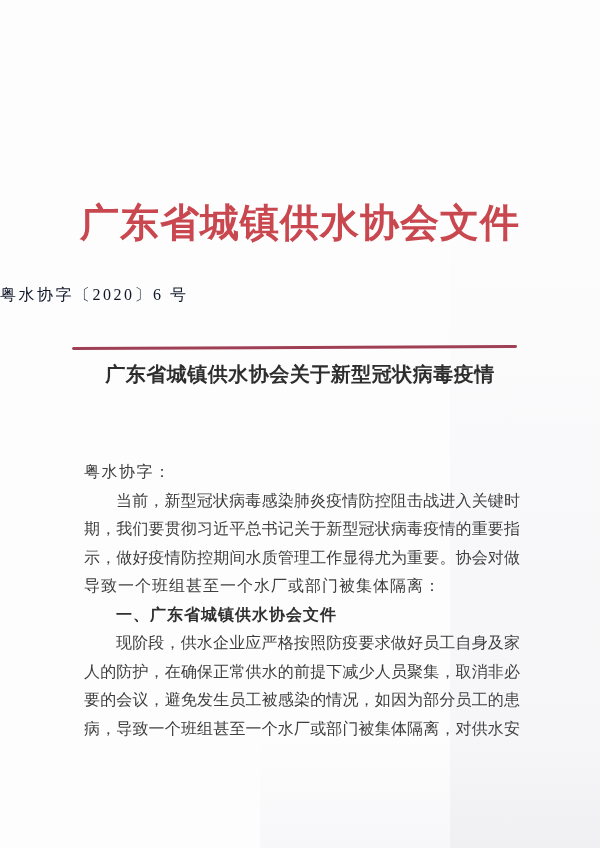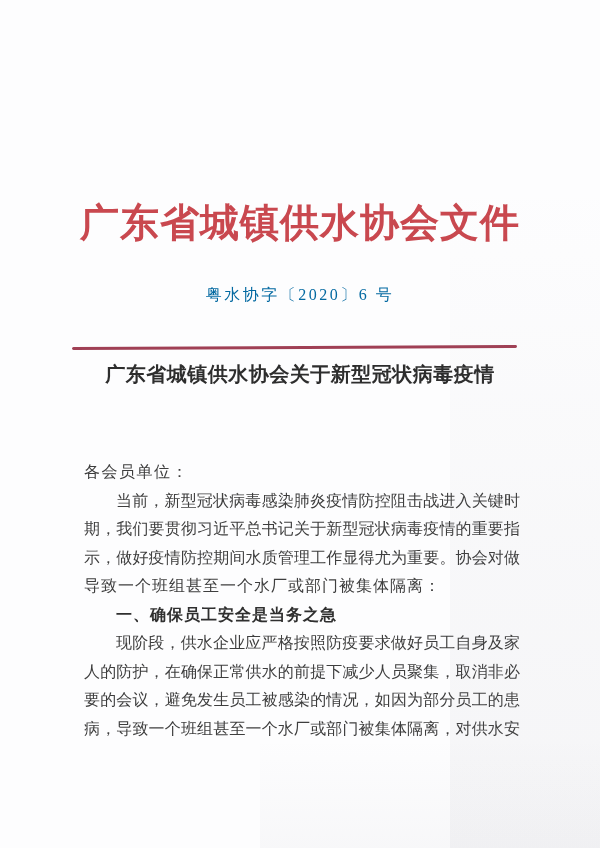--- a/index.html
+++ b/index.html
@@ -52,25 +52,24 @@
     letter-spacing: 1px;
     color: #c9484f;
     font-family: "Liberation Serif", "DejaVu Serif", serif;
   }
 
   .issue-no {
     position: absolute;
     top: 284px;
     left: 0;
     width: 100%;
-    text-align: center;
     font-size: 16px;
     line-height: 22px;
     letter-spacing: 2.5px;
-    color: #0369a1;
+    color: #0f172a;
   }
 
   .red-rule {
     position: absolute;
     top: 347px;
     left: 72px;
     width: 445px;
     height: 3px;
     background: #a04055;
     transform: rotate(-0.25deg);
@@ -133,28 +132,28 @@
   <div class="issue-no">粤水协字〔2020〕6 号</div>
 
   <div class="red-rule"></div>
 
   <div class="doc-title">
     <div>广东省城镇供水协会关于新型冠状病毒疫情</div>
   </div>
 
   <div class="body-block">
 
-    <div class="line salutation">各会员单位：</div>
+    <div class="line salutation">粤水协字：</div>
 
     <div class="line just indent">当前，新型冠状病毒感染肺炎疫情防控阻击战进入关键时</div>
     <div class="line just">期，我们要贯彻习近平总书记关于新型冠状病毒疫情的重要指</div>
     <div class="line just">示，做好疫情防控期间水质管理工作显得尤为重要。协会对做</div>
     <div class="line para-end">导致一个班组甚至一个水厂或部门被集体隔离：</div>
 
-    <div class="line section-heading indent">一、确保员工安全是当务之急</div>
+    <div class="line section-heading indent">一、广东省城镇供水协会文件</div>
 
     <div class="line just indent">现阶段，供水企业应严格按照防疫要求做好员工自身及家</div>
     <div class="line just">人的防护，在确保正常供水的前提下减少人员聚集，取消非必</div>
     <div class="line just">要的会议，避免发生员工被感染的情况，如因为部分员工的患</div>
     <div class="line just">病，导致一个班组甚至一个水厂或部门被集体隔离，对供水安</div>
 
   </div>
 
   <div class="scan-shade"></div>
   <div class="scan-shade-bottom"></div>

